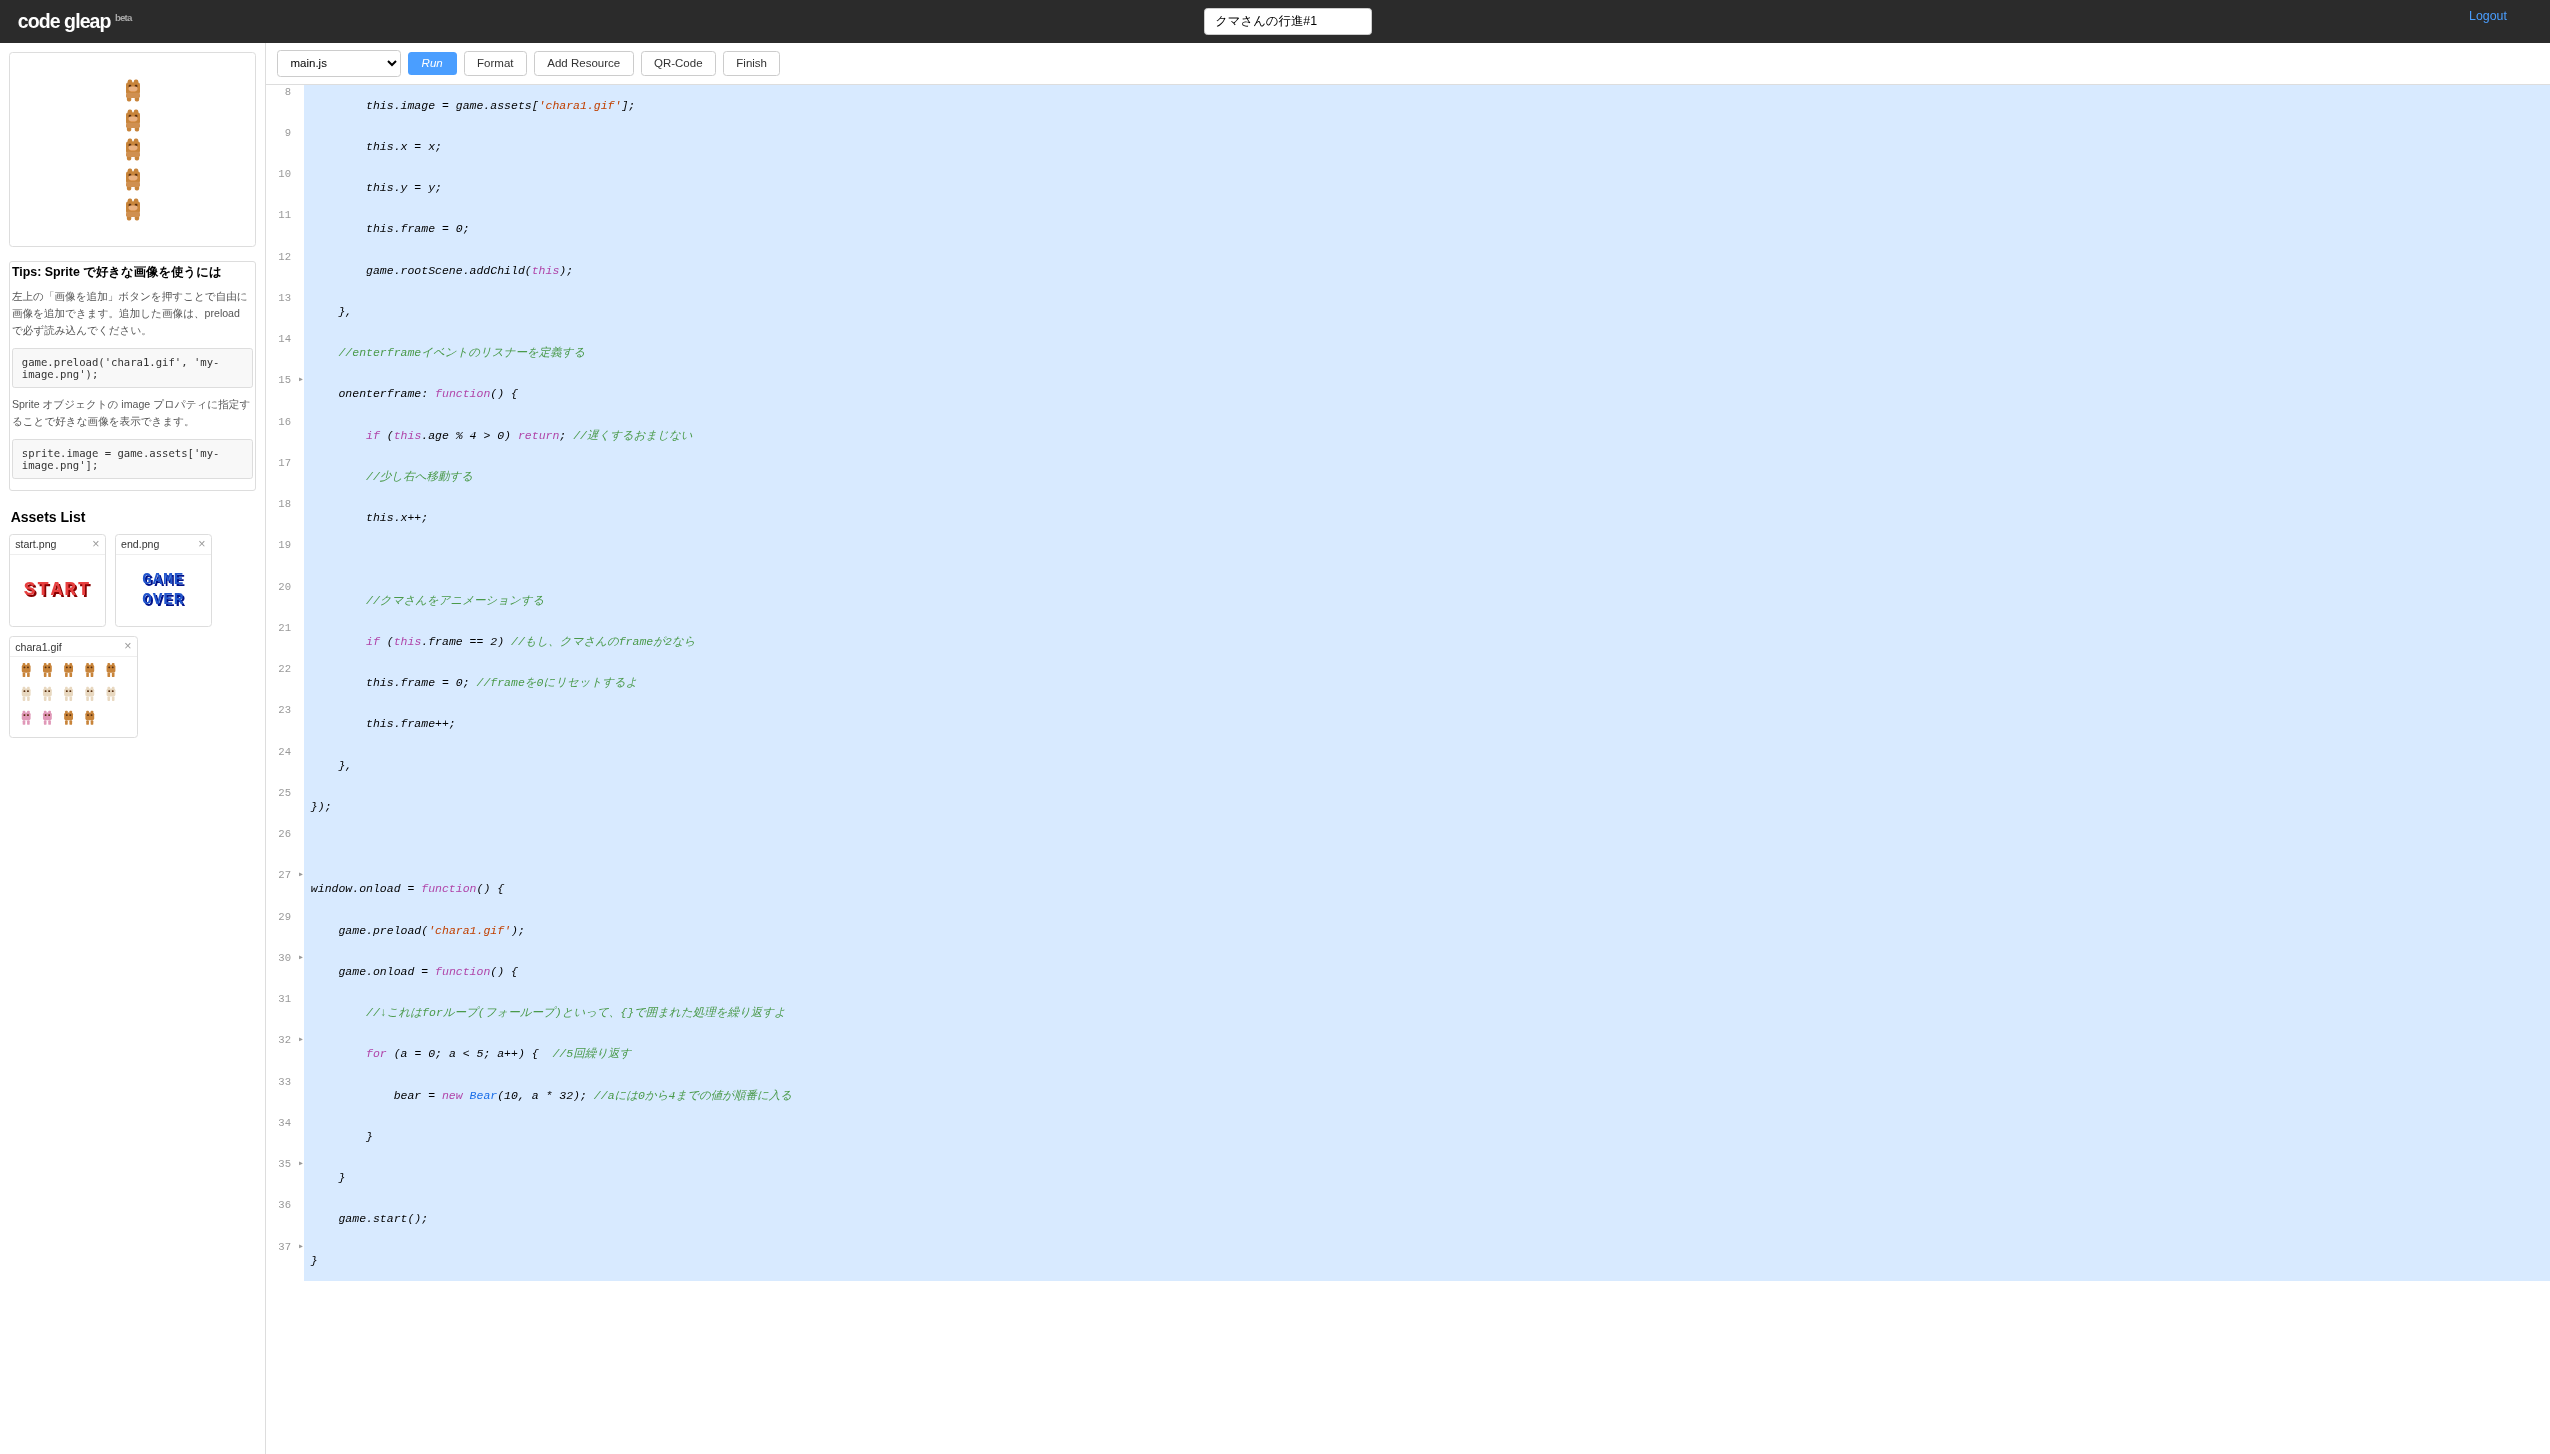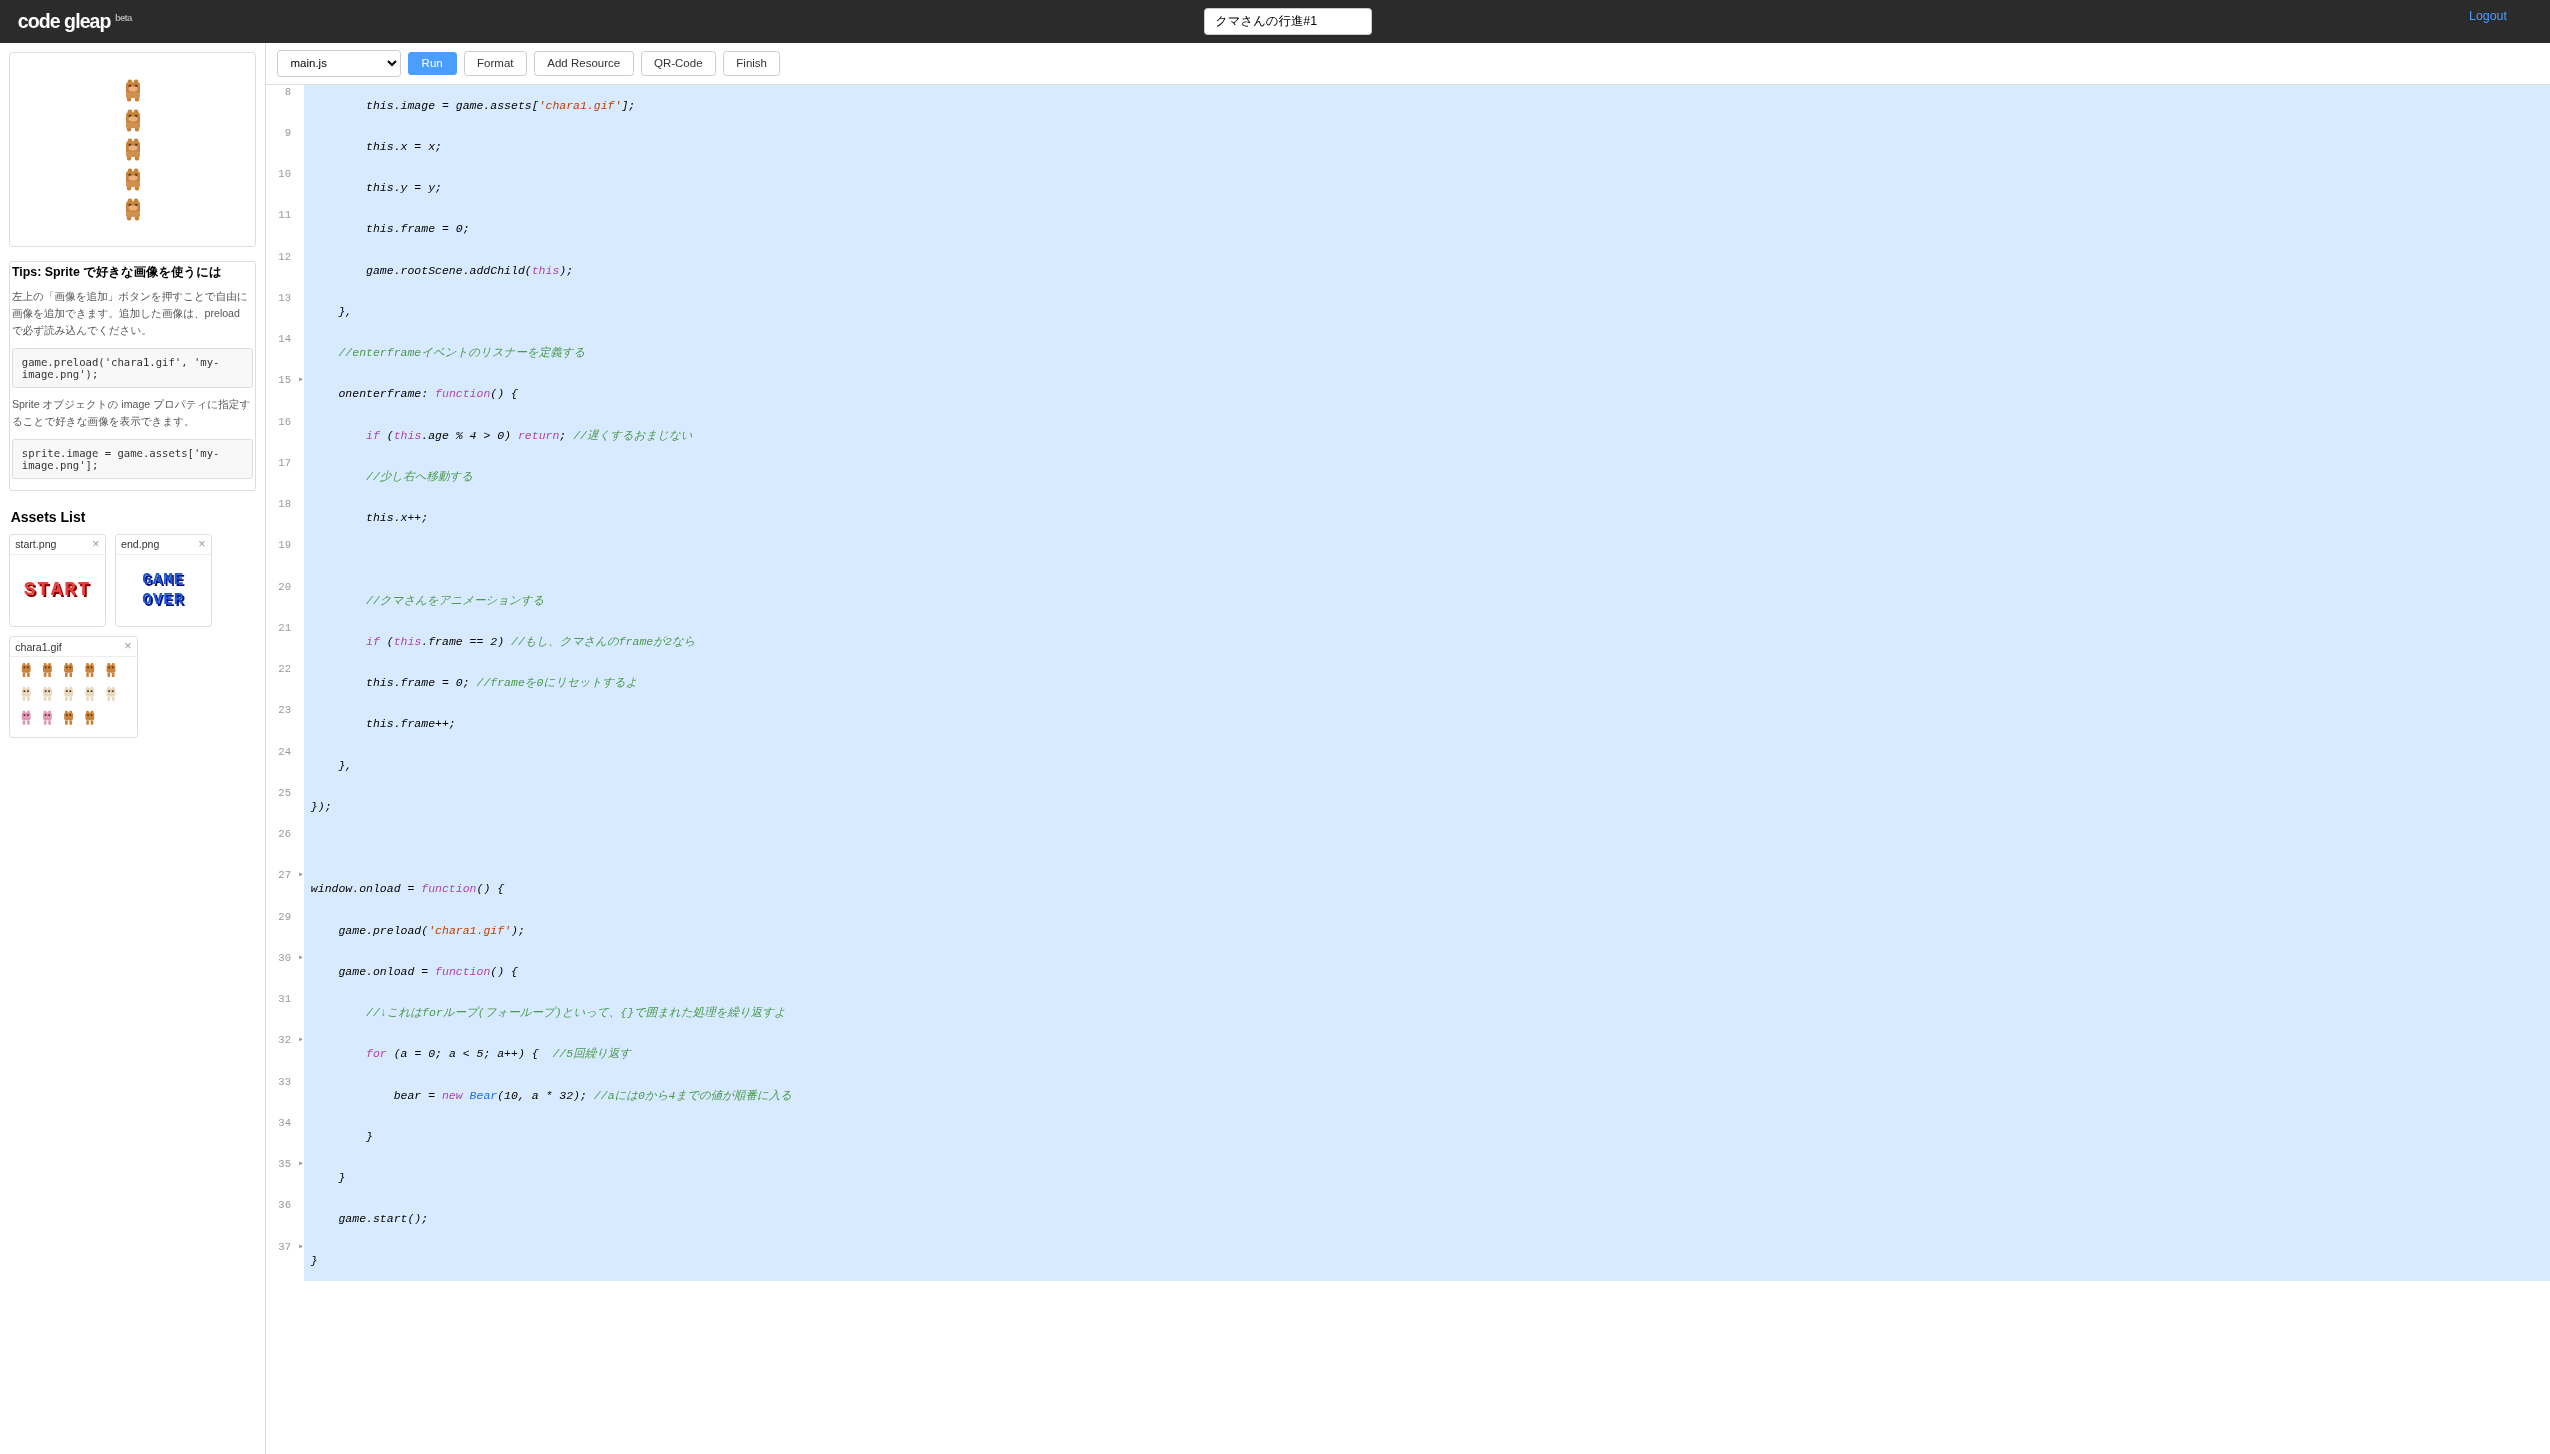--- a/index.html
+++ b/index.html
@@ -194,20 +194,21 @@
 
     .btn-run {
       background: #4a9eff;
       color: white;
       border: none;
       border-radius: 3.5px;
       padding: 5.3px 14px;
       font-size: 11.5px;
       cursor: pointer;
       font-weight: 500;
+      font-style: italic;
     }
     .btn-gray {
       background: white;
       color: #333;
       border: 0.9px solid #ccc;
       border-radius: 3.5px;
       padding: 5.3px 12.4px;
       font-size: 11.5px;
       cursor: pointer;
     }

